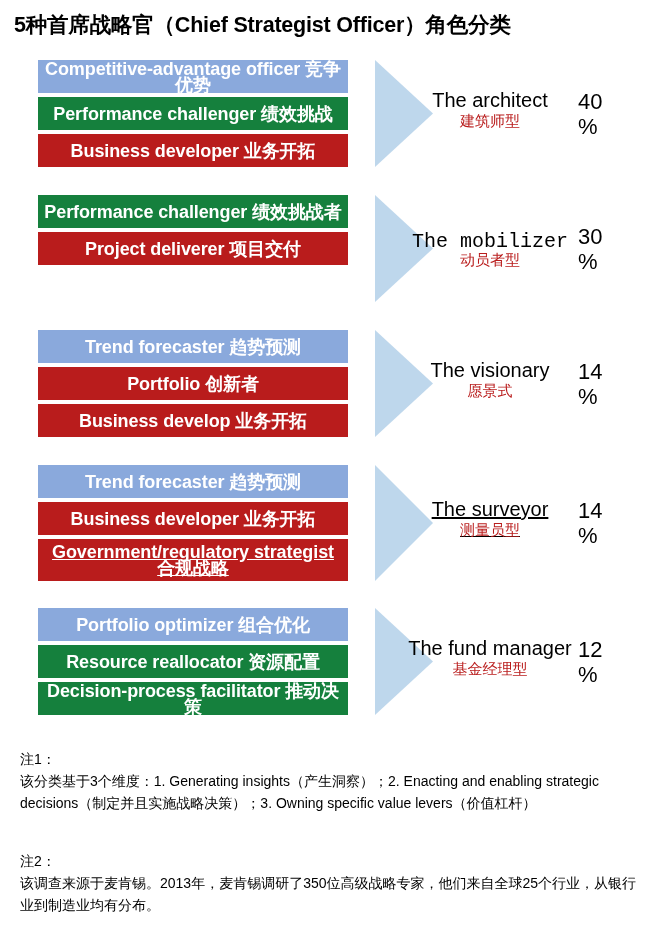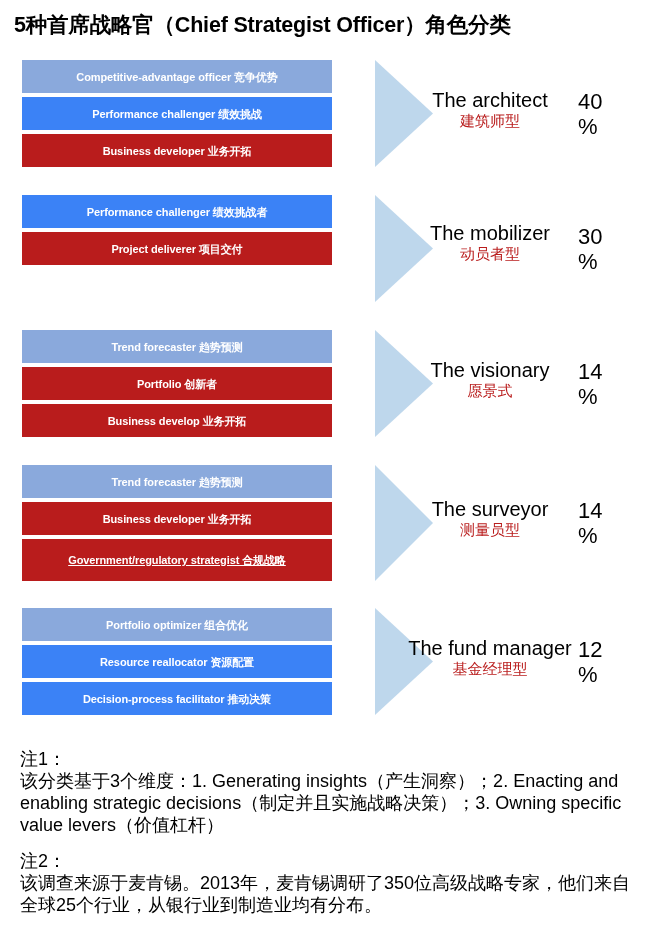--- a/index.html
+++ b/index.html
@@ -47,36 +47,37 @@
     position: absolute;
     left: 22px;
     top: 0;
     width: 353px;
   }
 
   .bar {
     width: 310px;
     box-sizing: border-box;
     color: #ffffff;
-    font-size: 11px;
+    font-size: 18px;
     font-weight: bold;
     text-align: center;
     display: flex;
     align-items: center;
     justify-content: center;
     letter-spacing: -0.1px;
     line-height: 16px;
     padding: 0 4px;
+    margin-left: 16px;
   }
   .bar.h1 { height: 33px; }
   .bar.h2 { height: 42px; text-decoration: underline; }
   .bar + .bar { margin-top: 4px; }
 
   .c-periwinkle { background: #8aa9dc; }
-  .c-green      { background: #3b82f6; }
+  .c-green      { background: #15803d; }
   .c-teal       { background: #b91c1c; }
 
   
   .arrow {
     position: absolute;
     left: 375px;
     top: 0;
     width: 58px;
   }
   .arrow svg { display: block; }
@@ -109,21 +110,21 @@
     line-height: 25px;
     color: #000000;
   }
   .pct .sym { display: block; }
 
   
   .note {
     position: absolute;
     left: 20px;
     width: 618px;
-    font-size: 18px;
+    font-size: 14px;
     line-height: 22px;
     color: #000000;
   }
   #note1 { top: 748px; }
   #note2 { top: 850px; }
   .note-label { display: block; }
   .note-body  { display: block; }
 </style>
 </head>
 <body>
@@ -151,21 +152,21 @@
     <div class="group" style="position: absolute; left: 0px; top: 135px;">
       <div class="bars">
         <div class="bar h1 c-green">Performance challenger 绩效挑战者</div>
         <div class="bar h1 c-teal">Project deliverer 项目交付</div>
       </div>
       <div class="arrow">
         <svg width="58" height="107" viewBox="0 0 58 107">
           <polygon points="0,0 58,53.5 0,107" fill="#bed7ec"></polygon>
         </svg>
       </div>
-      <div class="role" style="top: 28px;">
+      <div class="role" style="top: 36px; font-family: Liberation Mono, monospace;">
         <div class="role-en">The mobilizer</div>
         <div class="role-zh">动员者型</div>
       </div>
       <div class="pct" style="top: 29px;"><span>30</span><span class="sym">%</span></div>
     </div>
     <div class="group" style="position: absolute; left: 0px; top: 270px;">
       <div class="bars">
         <div class="bar h1 c-periwinkle">Trend forecaster 趋势预测</div>
         <div class="bar h1 c-teal">Portfolio 创新者</div>
         <div class="bar h1 c-teal">Business develop 业务开拓</div>
@@ -185,21 +186,21 @@
       <div class="bars">
         <div class="bar h1 c-periwinkle">Trend forecaster 趋势预测</div>
         <div class="bar h1 c-teal">Business developer 业务开拓</div>
         <div class="bar h2 c-teal">Government/regulatory strategist 合规战略</div>
       </div>
       <div class="arrow">
         <svg width="58" height="116" viewBox="0 0 58 116">
           <polygon points="0,0 58,58 0,116" fill="#bed7ec"></polygon>
         </svg>
       </div>
-      <div class="role" style="top: 34px;">
+      <div class="role" style="top: 34px; text-decoration: underline;">
         <div class="role-en">The surveyor</div>
         <div class="role-zh">测量员型</div>
       </div>
       <div class="pct" style="top: 33px;"><span>14</span><span class="sym">%</span></div>
     </div>
     <div class="group" style="position: absolute; left: 0px; top: 548px;">
       <div class="bars">
         <div class="bar h1 c-periwinkle">Portfolio optimizer 组合优化</div>
         <div class="bar h1 c-green">Resource reallocator 资源配置</div>
         <div class="bar h1 c-green">Decision-process facilitator 推动决策</div>

